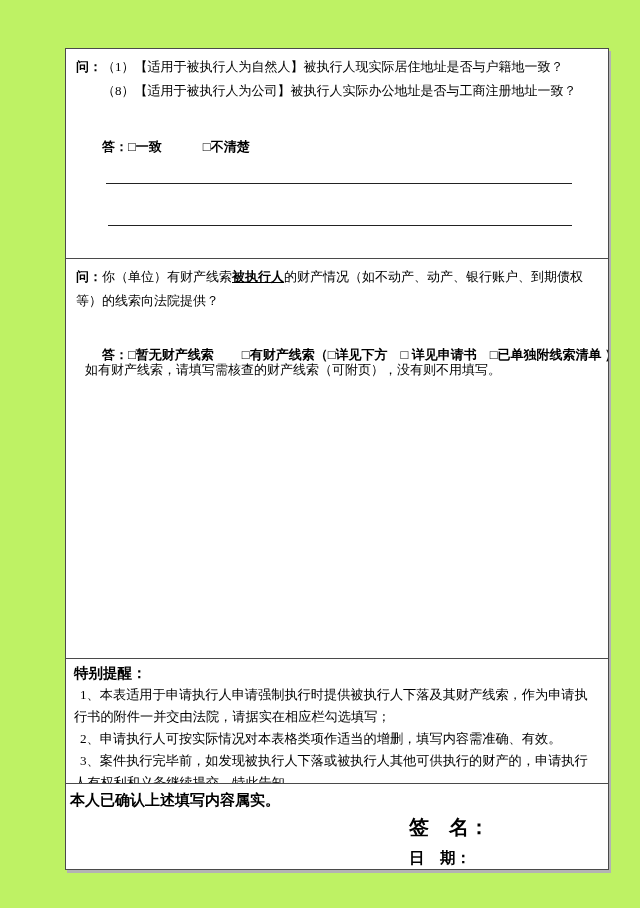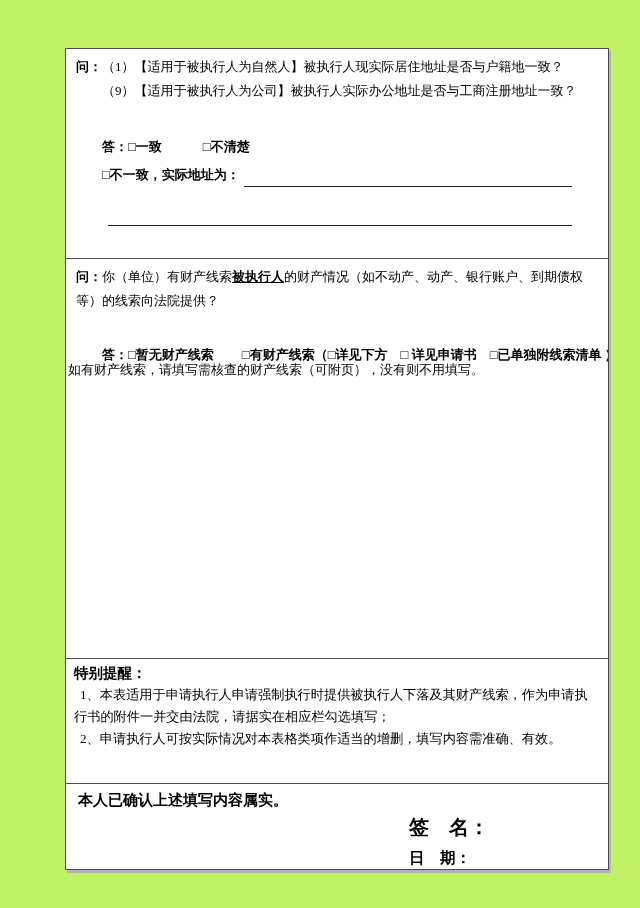--- a/index.html
+++ b/index.html
@@ -72,67 +72,66 @@
   .s1-line2 {
     top: 150px;
     left: 42px;
     right: 36px;
     height: 26px;
     border-bottom: 1px solid #222222;
   }
 
   .s2-answer { top: 60px; left: 10px; right: 6px; }
   .s2-opt-gap { margin-left: 28px; }
-  .s2-note { top: 99px; left: 2px; right: 12px; }
+  .s2-note { top: 99px; left: 19px; right: 12px; }
 
   .reminder-body { padding: 3px 9px 0 8px; }
   .reminder-title {
     font-size: 14.5px;
     line-height: 22px;
     font-weight: bold;
     margin: 0;
   }
   .reminder-item {
     font-size: 13.2px;
     line-height: 22px;
     font-weight: normal;
     margin: 0;
     text-indent: 6px;
   }
 
   .confirm-statement {
     top: 5px;
-    left: 12px;
+    left: 4px;
     font-size: 15px;
     line-height: 22px;
     font-weight: bold;
   }
   .sign-label { top: 30px; left: 343px; font-size: 20px; font-weight: bold; }
   .date-label { top: 64px; left: 343px; font-size: 15.5px; font-weight: bold; }
 </style>
 </head>
 <body>
 
 <div class="sheet">
   <div class="form-table">
 
     <div class="row row-address">
       <div class="abs q-block txt13">
         <div>
           <span class="b">问：</span><span>（1）【适用于被执行人为自然人】被执行人现实际居住地址是否与户籍地一致？</span>
         </div>
-        <div class="q-cont">（9）【适用于被执行人为公司】被执行人实际办公地址是否与工商注册地址一致？</div>
+        <div class="q-cont">（8）【适用于被执行人为公司】被执行人实际办公地址是否与工商注册地址一致？</div>
       </div>
 
       <div class="abs s1-answer txt13 b pre">
         <span>答：</span><span>□一致</span><span class="s1-opt-gap">□不清楚</span>
       </div>
 
       <div class="abs s1-diff txt13 b">
-        <span class="pre">□不一致，实际地址为：</span>
         <span class="fill-line"></span>
       </div>
 
       <div class="abs s1-line2"></div>
     </div>
 
     <div class="row row-property">
       <div class="abs q-block txt13">
         <span class="b">问：</span><span>你（单位）有财产线索</span><span class="b u">被执行人</span><span>的财产情况（如不动产、动产、银行账户、到期债权等）的线索向法院提供？</span>
       </div>
@@ -142,20 +141,21 @@
       </div>
 
       <div class="abs s2-note txt13">如有财产线索，请填写需核查的财产线索（可附页），没有则不用填写。</div>
     </div>
 
     <div class="row row-reminder">
       <div class="reminder-body">
         <p class="reminder-title">特别提醒：</p>
         <p class="reminder-item">1、本表适用于申请执行人申请强制执行时提供被执行人下落及其财产线索，作为申请执行书的附件一并交由法院，请据实在相应栏勾选填写；</p>
         <p class="reminder-item">2、申请执行人可按实际情况对本表格类项作适当的增删，填写内容需准确、有效。</p>
+        <p class="reminder-item">3、案件执行完毕前，如发现被执行人下落或被执行人其他可供执行的财产的，申请执行人有权利和义务继续提交。特此告知。</p>
       </div>
     </div>
 
     <div class="row row-confirm">
       <div class="abs confirm-statement">本人已确认上述填写内容属实。</div>
       <div class="abs sign-label pre">签　名：</div>
       <div class="abs date-label pre">日　期：</div>
     </div>
 
   </div>

